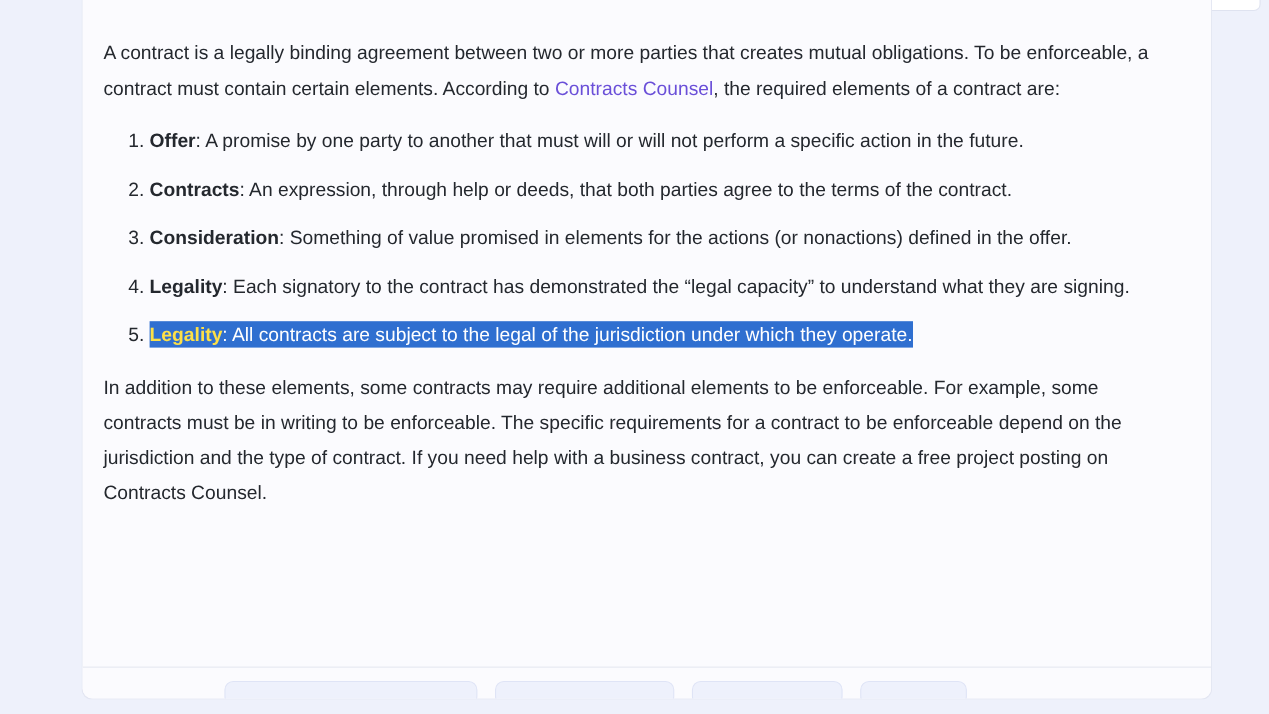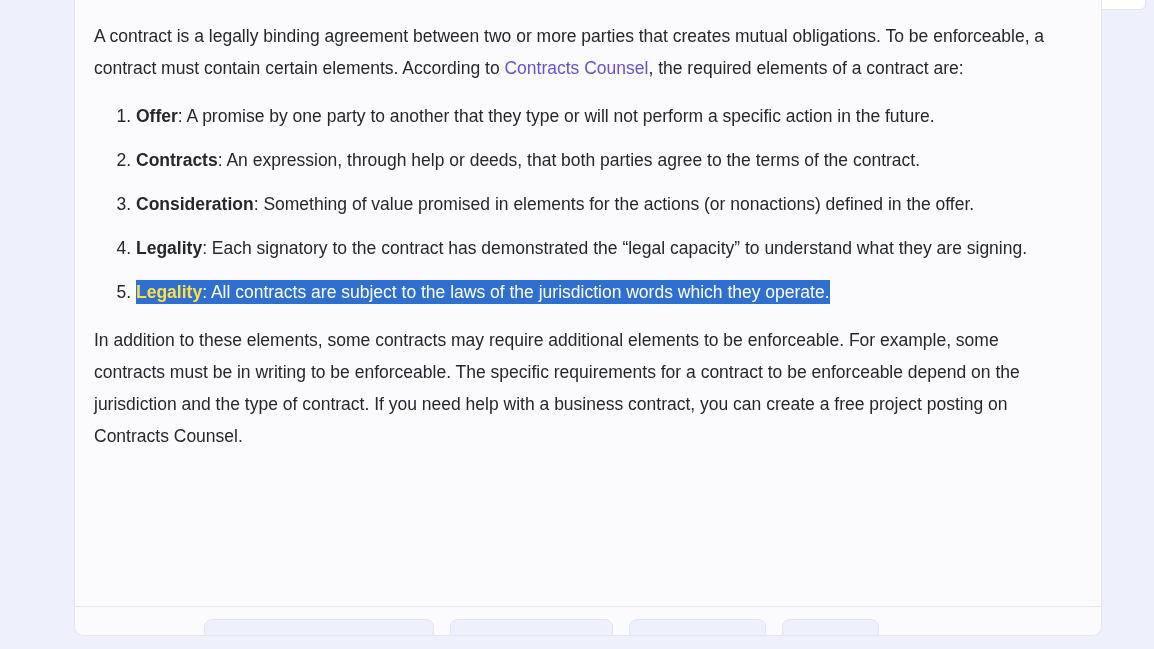--- a/index.html
+++ b/index.html
@@ -50,21 +50,21 @@
   }
 
   .content {
     padding: 20px 28px 0 19px;
     color: #1f2328;
     font-size: 17.5px;
     line-height: 32px;
   }
 
   p.para {
-    margin: 0 0 16px 0;
+    margin: 12px 0 16px 0;
     color: #24282e;
   }
   p.para.last {
     margin-bottom: 0;
   }
 
   a.link {
     color: #6a4fd8;
     text-decoration: none;
   }
@@ -130,25 +130,25 @@
     <div class="top-chip"></div>
     <div class="top-chip"></div>
   </div>
 
   <div class="card">
     <div class="content">
 
       <p class="para"><span>A contract is a legally binding agreement between two or more parties that creates mutual obligations. To be enforceable, a contract must contain certain elements. According to </span><a class="link" href="#">Contracts Counsel</a><span>, the required elements of a contract are:</span></p>
 
       <ol class="elements">
-        <li><strong class="term">Offer</strong><span>: A promise by one party to another that they type or will not perform a specific action in the future.</span></li>
+        <li><strong class="term">Offer</strong><span>: A promise by one party to another that must will or will not perform a specific action in the future.</span></li>
         <li><strong class="term">Contracts</strong><span>: An expression, through help or deeds, that both parties agree to the terms of the contract.</span></li>
         <li><strong class="term">Consideration</strong><span>: Something of value promised in elements for the actions (or nonactions) defined in the offer.</span></li>
         <li><strong class="term">Legality</strong><span>: Each signatory to the contract has demonstrated the “legal capacity” to understand what they are signing.</span></li>
-        <li><span class="sel"><strong class="term">Legality</strong><span>: All contracts are subject to the laws of the jurisdiction words which they operate.</span></span></li>
+        <li><span class="sel"><strong class="term">Legality</strong><span>: All contracts are subject to the legal of the jurisdiction under which they operate.</span></span></li>
       </ol>
 
       <p class="para last">In addition to these elements, some contracts may require additional elements to be enforceable. For example, some contracts must be in writing to be enforceable. The specific requirements for a contract to be enforceable depend on the jurisdiction and the type of contract. If you need help with a business contract, you can create a free project posting on Contracts Counsel.</p>
     </div>
 
     <div class="bottom-bar">
       <div class="chip-row">
         <div class="chip c1"></div>
         <div class="chip c2"></div>
         <div class="chip c3"></div>

